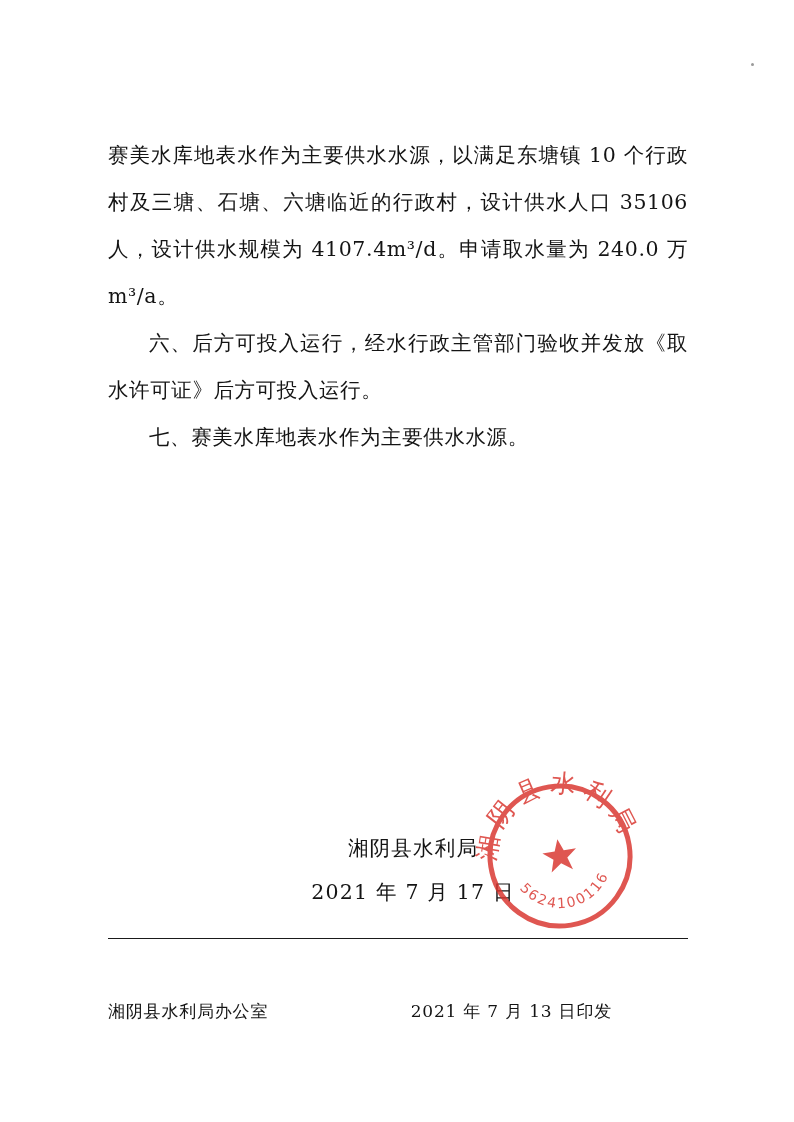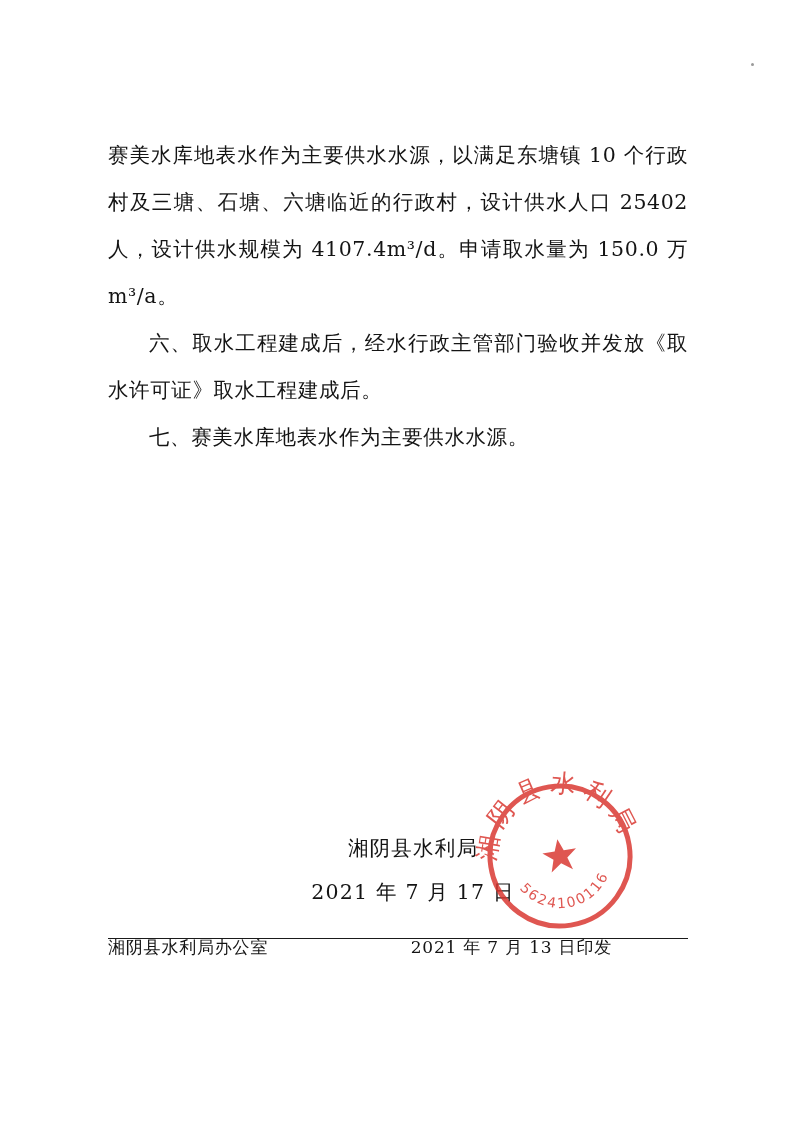--- a/index.html
+++ b/index.html
@@ -67,21 +67,21 @@
     position: absolute;
     left: 108px;
     top: 938px;
     width: 580px;
     height: 0;
     border-top: 1.4px solid #1a1a1a;
   }
   .footer {
     position: absolute;
     left: 108px;
-    top: 936px;
+    top: 1000px;
     width: 580px;
     display: flex;
     justify-content: space-between;
     align-items: baseline;
     font-size: 17px;
     letter-spacing: 0.8px;
     color: #141414;
   }
   .footer-right {
     padding-right: 76px;
@@ -93,22 +93,22 @@
   }
 </style>
 </head>
 <body>
 
 <div class="page">
 
   <div class="speck" style="left:751px; top:63px; width:3px; height:3px;"></div>
 
   <div class="doc-body">
-    <p class="para">赛美水库地表水作为主要供水水源，以满足东塘镇 10 个行政村及三塘、石塘、六塘临近的行政村，设计供水人口 25402 人，设计供水规模为 4107.4m³/d。申请取水量为 150.0 万 m³/a。</p>
-    <p class="para indent">六、取水工程建成后，经水行政主管部门验收并发放《取水许可证》取水工程建成后。</p>
+    <p class="para">赛美水库地表水作为主要供水水源，以满足东塘镇 10 个行政村及三塘、石塘、六塘临近的行政村，设计供水人口 35106 人，设计供水规模为 4107.4m³/d。申请取水量为 240.0 万 m³/a。</p>
+    <p class="para indent">六、后方可投入运行，经水行政主管部门验收并发放《取水许可证》后方可投入运行。</p>
     <p class="para indent">七、赛美水库地表水作为主要供水水源。</p>
   </div>
 
   <div class="signature">
     <div class="sig-line">湘阴县水利局</div>
     <div class="sig-line">2021 年 7 月 17 日</div>
   </div>
 
   <div class="seal">
     <svg width="172" height="172" viewBox="0 0 172 172" xmlns="http://www.w3.org/2000/svg">

